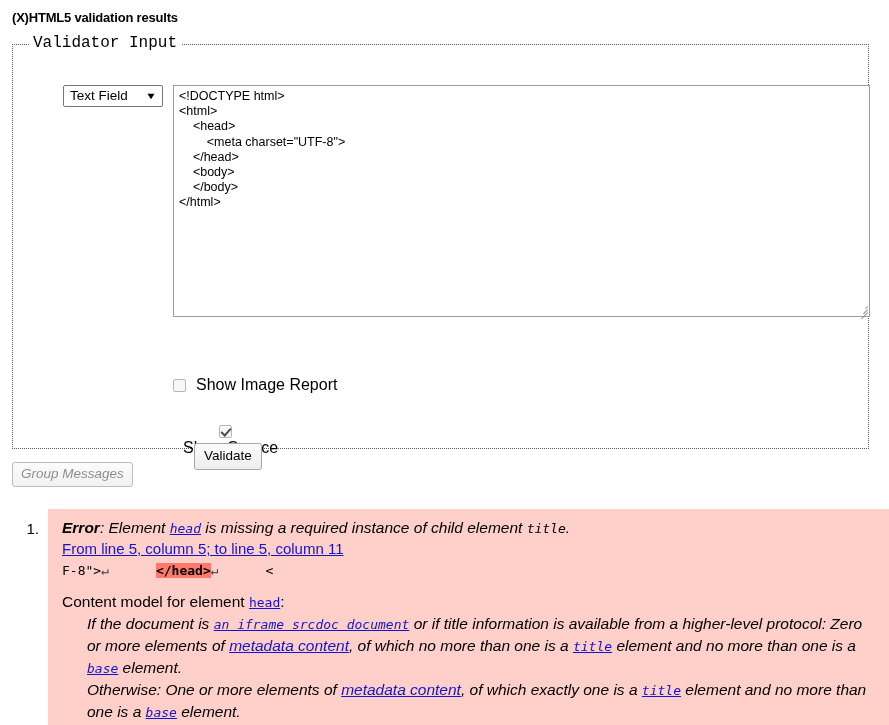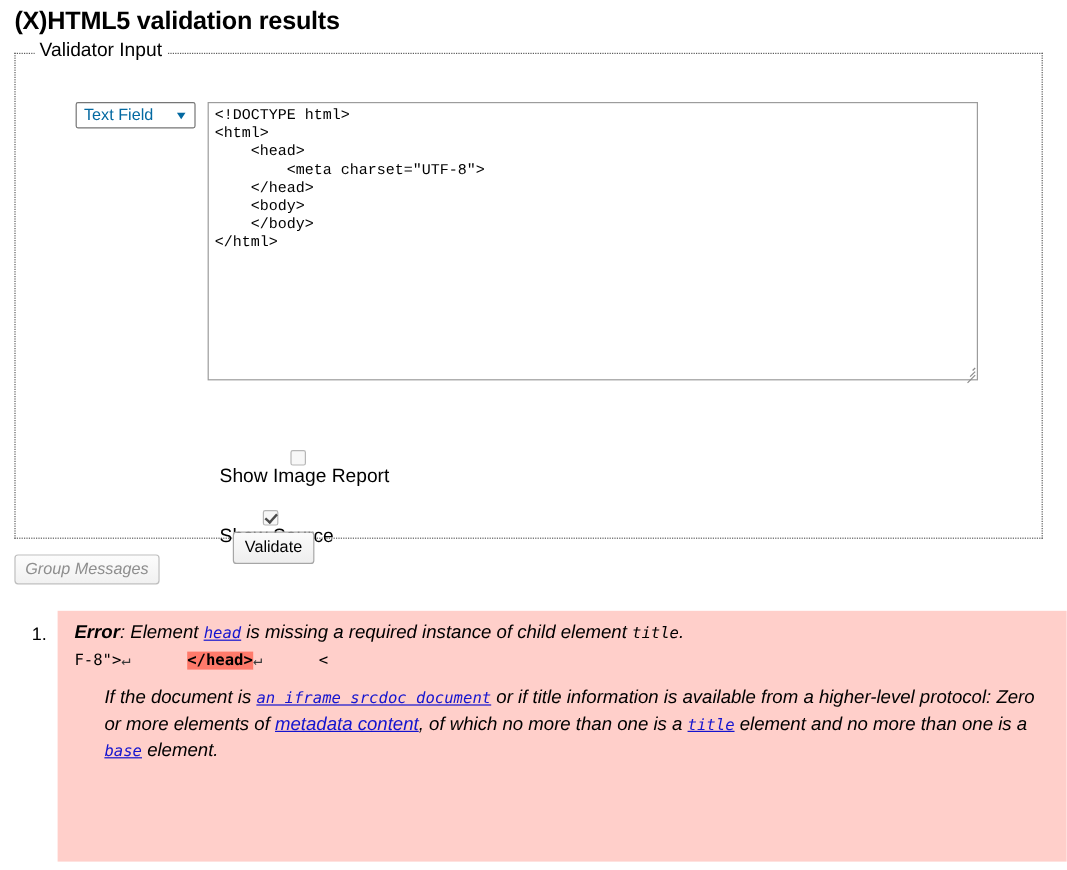--- a/index.html
+++ b/index.html
@@ -18,21 +18,21 @@
   .page {
     position: relative;
     width: 889px;
     height: 725px;
     box-sizing: border-box;
     padding: 0 8px;
   }
 
   
   .page-title {
-    font-size: 21px;
+    font-size: 13px;
     font-weight: bold;
     margin: 6px 0 0 4px;
     letter-spacing: -0.2px;
     line-height: 24px;
   }
 
   
   .validator-fieldset {
     position: absolute;
     left: 12px;
@@ -46,38 +46,39 @@
   }
   .validator-legend {
     position: absolute;
     left: 16px;
     top: -12px;
     background: #ffffff;
     padding: 0 5px 0 4px;
     font-size: 16px;
     line-height: 20px;
     color: #000;
+    font-family: Liberation Mono, monospace;
   }
 
   
   .input-row {
     position: absolute;
     left: 50px;
     top: 40px;
     display: flex;
     align-items: flex-start;
   }
   .source-select {
     width: 100px;
     height: 22px;
     box-sizing: border-box;
     font-family: "Liberation Sans", sans-serif;
     font-size: 13.5px;
     line-height: 20px;
-    color: #0369a1;
+    color: #000000;
     background: #ffffff;
     border: 1px solid #767676;
     border-radius: 2px;
     padding: 0 4px;
     display: flex;
     align-items: center;
     justify-content: space-between;
     cursor: default;
     user-select: none;
   }
@@ -87,26 +88,26 @@
     line-height: 9px;
     transform: scaleX(1.35);
     padding-right: 2px;
   }
 
   .textarea-wrap {
     position: relative;
     margin-left: 10px;
   }
   .code-area {
-    width: 642px;
+    width: 697px;
     height: 232px;
     box-sizing: border-box;
     border: 1px solid #9c9c9c;
     background: #ffffff;
-    font-family: Liberation Mono, monospace;
+    font-family: Liberation Sans, sans-serif;
     font-size: 12.5px;
     line-height: 15.2px;
     color: #000;
     padding: 3px 4px 3px 5px;
     resize: none;
     outline: none;
     overflow: hidden;
     white-space: pre;
     display: block;
   }
@@ -128,21 +129,21 @@
   .resize-grip i:nth-child(2) { bottom: 5px; width: 6px; transform: rotate(-45deg); transform-origin: right bottom; }
   .resize-grip i:nth-child(3) { bottom: 8px; width: 3px; transform: rotate(-45deg); transform-origin: right bottom; }
 
   
   .opt-row {
     position: absolute;
     left: 160px;
     display: flex;
     align-items: center;
   }
-  .opt-row.img  { top: 330px; flex-direction: column; }
+  .opt-row.img  { top: 330px; }
   .opt-row.src  { top: 380px; flex-direction: column; }
   .cbox {
     width: 13px;
     height: 13px;
     box-sizing: border-box;
     border: 1px solid #b6b6b6;
     background: #f7f7f7;
     border-radius: 2px;
     position: relative;
     flex: 0 0 auto;
@@ -326,28 +327,31 @@
   <div class="btn group-btn">Group Messages</div>
 
   <div class="results-list">
     <div class="result-item">
       <div class="item-marker">1.</div>
 
       <div class="error-box">
 
         <div class="err-line"><b>Error</b><span>: Element </span><a class="lnk mono-link" href="#">head</a><span> is missing a required instance of child element </span><span class="mono">title</span><span>.</span></div>
 
+        <div class="loc-line"><a class="lnk" href="#">From line 5, column 5; to line 5, column 11</a></div>
 
         <div class="excerpt"><span>F-8"&gt;</span><span class="cr">↵</span><span>      </span><span class="hl">&lt;/head&gt;</span><span class="cr">↵</span><span>      </span><span>&lt;</span></div>
 
         <div class="content-model">
+          <div><span>Content model for element </span><a class="lnk mono-link" href="#">head</a><span>:</span></div>
 
           <div class="cm-indent">
             <div class="cm-para"><span>If the document is </span><a class="lnk mono-link" href="#">an iframe srcdoc document</a><span> or if title information is available from a higher-level protocol: Zero or more elements of </span><a class="lnk" href="#">metadata content</a><span>, of which no more than one is a </span><a class="lnk mono-link" href="#">title</a><span> element and no more than one is a </span><a class="lnk mono-link" href="#">base</a><span> element.</span></div>
 
+            <div class="cm-para"><span>Otherwise: One or more elements of </span><a class="lnk" href="#">metadata content</a><span>, of which exactly one is a </span><a class="lnk mono-link" href="#">title</a><span> element and no more than one is a </span><a class="lnk mono-link" href="#">base</a><span> element.</span></div>
           </div>
         </div>
 
       </div>
     </div>
   </div>
 
 </div>
 
 </body></html>

